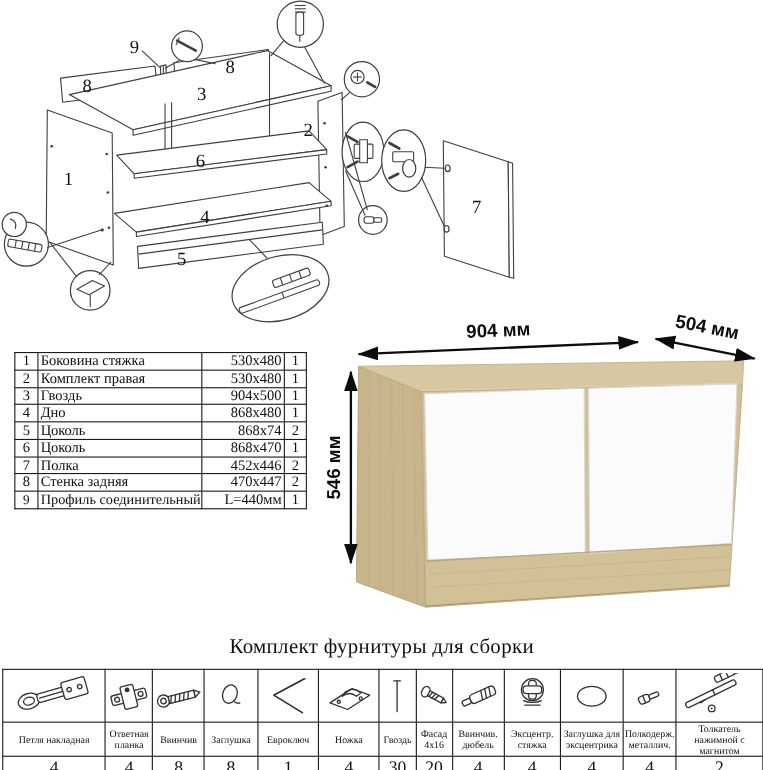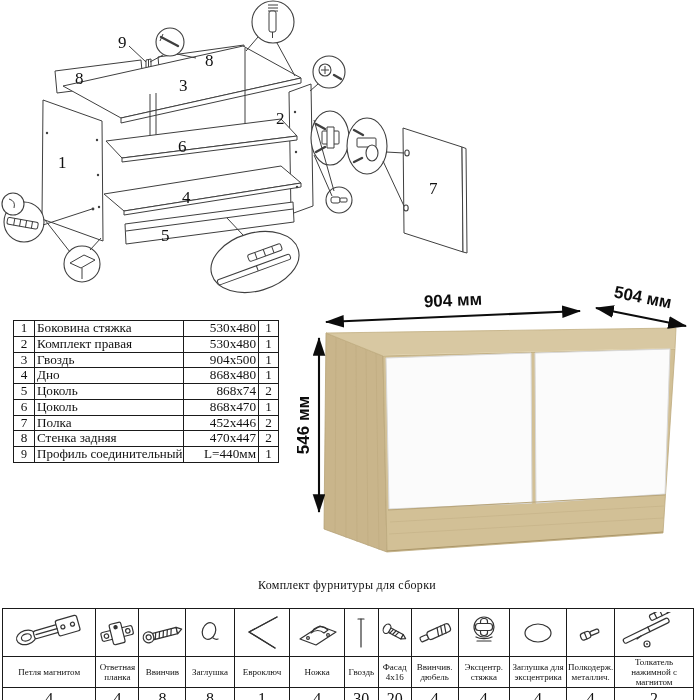--- a/index.html
+++ b/index.html
@@ -23,21 +23,21 @@
   .parts td.c{text-align:center;}
   .parts td.sz{text-align:right;}
 
   
   #cabinet{left:290px;top:282px;}
   #cabinet .dim{font-family:"Liberation Sans",sans-serif;font-weight:bold;
                 font-size:17px;fill:#0c0c0c;}
   #cabinet .arrow{stroke:#0c0c0c;stroke-width:2.1;}
 
   
-  .hw-title{left:0;top:578px;width:694px;text-align:center;font-size:12px;
+  .hw-title{left:0;top:578px;width:694px;text-align:center;font-size:19px;
             letter-spacing:.3px;}
   .hwt{left:2px;top:608px;border-collapse:collapse;table-layout:fixed;}
   .hwt td{border:1.5px solid #1a1a1a;text-align:center;vertical-align:middle;overflow:hidden;}
   .hwt td.ic{height:45px;padding:1px;}
   .hwt td.nm{height:23px;font-size:9px;line-height:1.12;padding:0 1px;}
   .hwt td.qt{height:19px;font-size:16px;}
   .hwt svg{display:block;margin:0 auto;}
   .hwt svg *{fill:#fff;stroke:#333;stroke-width:1.2;stroke-linejoin:round;stroke-linecap:round;}
   .hwt svg .ln{fill:none;}
   .hwt svg .fl{fill:#333;stroke:none;}
@@ -407,21 +407,21 @@
               <line class="ln" x1="52" y1="3" x2="52" y2="9"></line>
           <line class="ln" x1="58" y1="3" x2="58" y2="9"></line>
         </g>
         <circle cx="30" cy="32" r="3"></circle>
             <circle class="fl" cx="30" cy="32" r="0.9"></circle>
         <line class="ln" x1="20" y1="27" x2="24" y2="24" stroke-width="2"></line>
       </svg>
     </td>
   </tr>
   <tr>
-    <td class="nm">Петля магнитом</td>
+    <td class="nm">Петля накладная</td>
     <td class="nm">Ответная планка</td>
     <td class="nm">Ввинчив</td>
     <td class="nm">Заглушка</td>
     <td class="nm">Евроключ</td>
     <td class="nm">Ножка</td>
     <td class="nm">Гвоздь</td>
     <td class="nm">Фасад 4x16</td>
     <td class="nm">Ввинчив. дюбель</td>
     <td class="nm">Эксцентр. стяжка</td>
     <td class="nm">Заглушка для эксцентрика</td>

